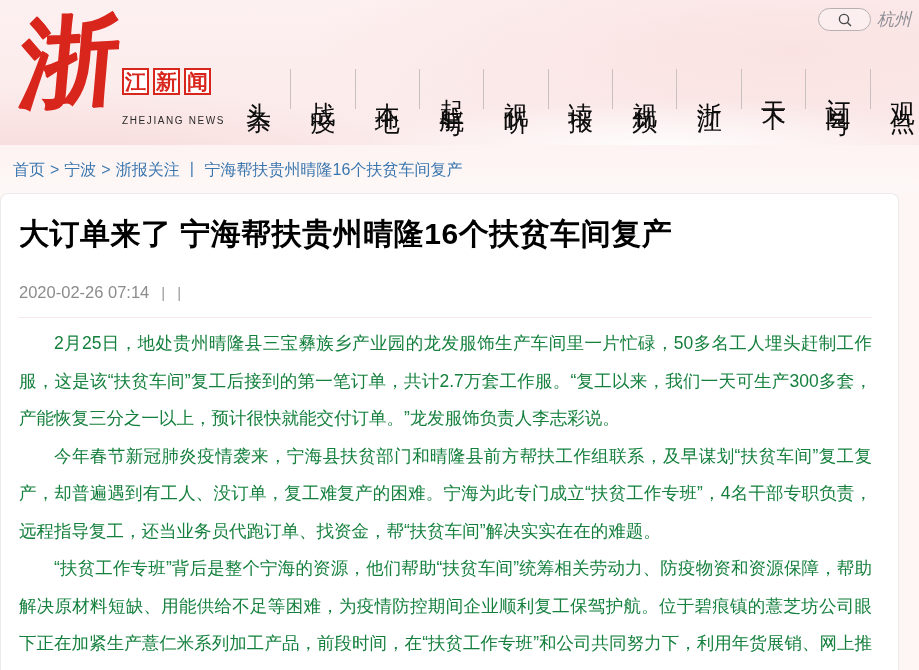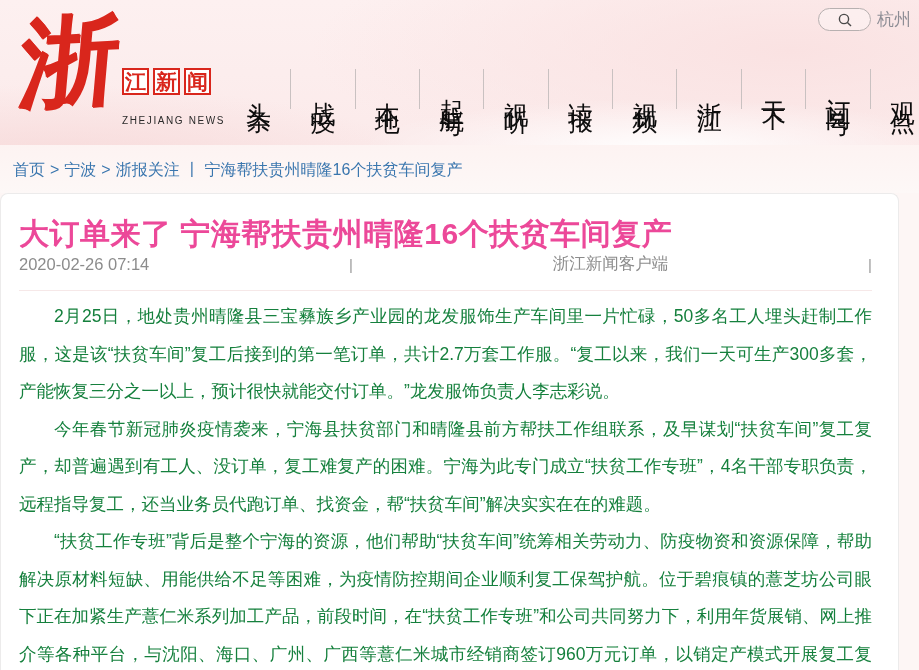--- a/index.html
+++ b/index.html
@@ -14,21 +14,21 @@
   .header {
     position:relative; height:145px;
     background:
       radial-gradient(ellipse 430px 70px at 72% 102%, rgba(255,255,255,0.95), rgba(255,255,255,0) 70%),
       radial-gradient(ellipse 520px 120px at 6% 118%, #f7d9d9, rgba(247,217,217,0) 72%),
       radial-gradient(ellipse 640px 170px at 86% 35%, #fae2e2, rgba(250,226,226,0) 75%),
       linear-gradient(180deg,#fdf0f0,#fbeaea);
   }
   .topbar {
     position:absolute; top:8px; right:8px;
-    display:flex; align-items:center; gap:6px; z-index:3;
+    display:flex; align-items:center; gap:6px; z-index:3;font-style:italic;
   }
   .search-pill {
     width:53px; height:23px; border:1px solid #b7b0b0; border-radius:12px;
     background:rgba(255,255,255,0.35);
     display:flex; align-items:center; justify-content:center; cursor:pointer;
   }
   .city { color:#8d8d95; font-size:17px; cursor:pointer; }
 
   .logo { position:absolute; left:20px; top:14px; display:flex; z-index:2; cursor:pointer; }
   .logo-zhe {
@@ -69,26 +69,26 @@
   .breadcrumb .bc-sep { margin:0 5px; }
 
   
   .card {
     margin:0 20px 0 0; height:490px;
     background:#fff; border:1px solid #ecebeb; border-bottom:none;
     border-radius:8px 8px 0 0;
     padding:20px 26px 0 18px; overflow:hidden;
   }
   .title {
-    margin:0; font-size:30px; font-weight:bold; color:#ec4899;
+    margin:0; font-size:30px; font-weight:bold; color:#000000;
     letter-spacing:0.5px; line-height:1.3;
   }
   .meta {
-    margin-top:0; display:flex; align-items:center; gap:12px;
-    color:#8c8c8c; font-size:16.5px; white-space:nowrap;justify-content:space-between;
+    margin-top:30px; display:flex; align-items:center; gap:12px;
+    color:#8c8c8c; font-size:16.5px; white-space:nowrap;
   }
   .meta .m-sep { color:#9a9a9a; font-size:15px; }
   .divider { border:none; border-top:1px solid #f6e8e8; margin:15px 0 0 0; }
   .article { margin-top:7px; }
   .article p {
     margin:0; text-indent:2em; font-size:17.5px; line-height:37.5px;
     color:#15803d; text-align:justify;
   }
 </style>
 </head>
@@ -146,21 +146,20 @@
 <div class="breadcrumb">
   <span class="crumb">首页</span><span class="bc-sep">&gt;</span><span class="crumb">宁波</span><span class="bc-sep">&gt;</span><span>浙报关注 丨 宁海帮扶贵州晴隆16个扶贫车间复产</span>
 </div>
 
 <main class="card">
   <h1 class="title">大订单来了 宁海帮扶贵州晴隆16个扶贫车间复产</h1>
 
   <div class="meta">
     <span>2020-02-26 07:14</span>
     <span class="m-sep">|</span>
-    <span>浙江新闻客户端</span>
     <span class="m-sep">|</span>
   </div>
 
   <hr class="divider">
 
   <article class="article">
     <p>2月25日，地处贵州晴隆县三宝彝族乡产业园的龙发服饰生产车间里一片忙碌，50多名工人埋头赶制工作服，这是该“扶贫车间”复工后接到的第一笔订单，共计2.7万套工作服。“复工以来，我们一天可生产300多套，产能恢复三分之一以上，预计很快就能交付订单。”龙发服饰负责人李志彩说。</p>
     <p>今年春节新冠肺炎疫情袭来，宁海县扶贫部门和晴隆县前方帮扶工作组联系，及早谋划“扶贫车间”复工复产，却普遍遇到有工人、没订单，复工难复产的困难。宁海为此专门成立“扶贫工作专班”，4名干部专职负责，远程指导复工，还当业务员代跑订单、找资金，帮“扶贫车间”解决实实在在的难题。</p>
     <p>“扶贫工作专班”背后是整个宁海的资源，他们帮助“扶贫车间”统筹相关劳动力、防疫物资和资源保障，帮助解决原材料短缺、用能供给不足等困难，为疫情防控期间企业顺利复工保驾护航。位于碧痕镇的薏芝坊公司眼下正在加紧生产薏仁米系列加工产品，前段时间，在“扶贫工作专班”和公司共同努力下，利用年货展销、网上推介等各种平台，与沈阳、海口、广州、广西等薏仁米城市经销商签订960万元订单，以销定产模式开展复工复产，并</p>
   </article>

